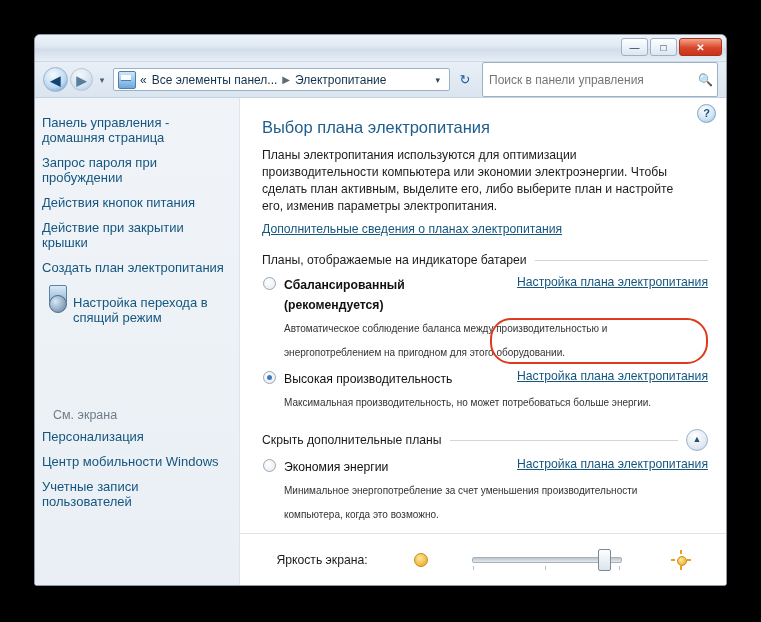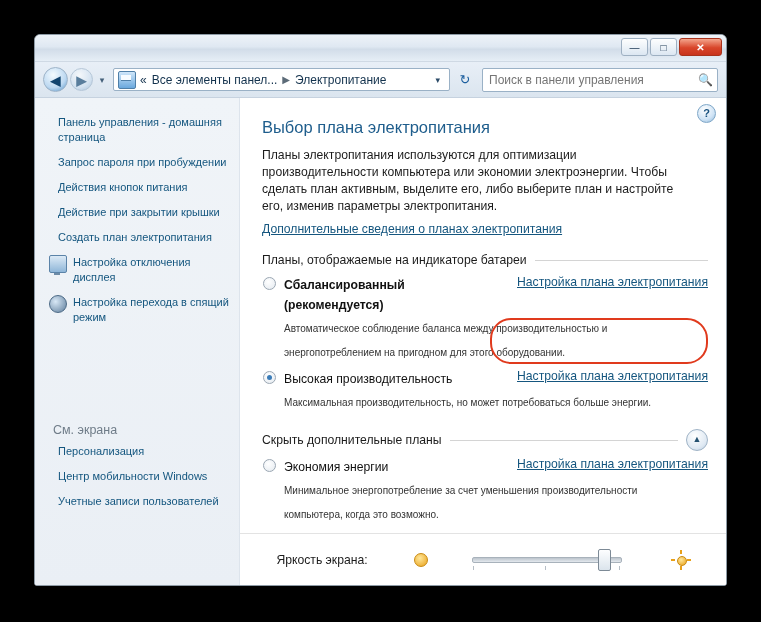--- a/index.html
+++ b/index.html
@@ -158,21 +158,21 @@
     height: 22px;
     margin-left: 4px;
     text-align: center;
     line-height: 22px;
     font-size: 13px;
     color: #1b5e9e;
     flex: none;
   }
   .searchbox {
     width: 236px;
-    height: 24px;
+    height: 35px;
     background: #ffffff;
     border: 1px solid #9ab1c6;
     border-radius: 2px;
     margin-left: 6px;
     display: flex;
     align-items: center;
     box-sizing: border-box;
     flex: none;
   }
   .searchbox input {
@@ -203,23 +203,23 @@
   .sidebar {
     width: 205px;
     flex: none;
     background: linear-gradient(to bottom, #f0f4f8 0%, #eaeff5 100%);
     border-right: 1px solid #dde4ec;
     padding: 12px 0 0 0;
     box-sizing: border-box;
     position: relative;
   }
   .side-link {
-    font-size: 11px;
+    font-size: 13px;
     color: #14567f;
-    padding: 5px 10px 5px 23px;
+    padding: 5px 10px 5px 7px;
     line-height: 15px;
     cursor: default;
   }
   .side-link.with-icon {
     padding-left: 38px;
     position: relative;
   }
   .side-ico {
     position: absolute;
     left: 14px;
@@ -500,21 +500,20 @@
     <div class="content">
 
       <div class="sidebar">
         <div class="side-link">Панель управления - домашняя страница</div>
         <div class="side-link">Запрос пароля при пробуждении</div>
         <div class="side-link">Действия кнопок питания</div>
         <div class="side-link">Действие при закрытии крышки</div>
         <div class="side-link">Создать план электропитания</div>
         <div class="side-link with-icon">
           <span class="side-ico mon-ico"></span>
-          <span>Настройка отключения дисплея</span>
         </div>
         <div class="side-link with-icon">
           <span class="side-ico moon-ico"></span>
           <span>Настройка перехода в спящий режим</span>
         </div>
 
         <div style="position:absolute; left:0; right:0; bottom:72px;">
           <div class="seealso">См. экрана</div>
           <div class="side-link">Персонализация</div>
           <div class="side-link">Центр мобильности Windows</div>

